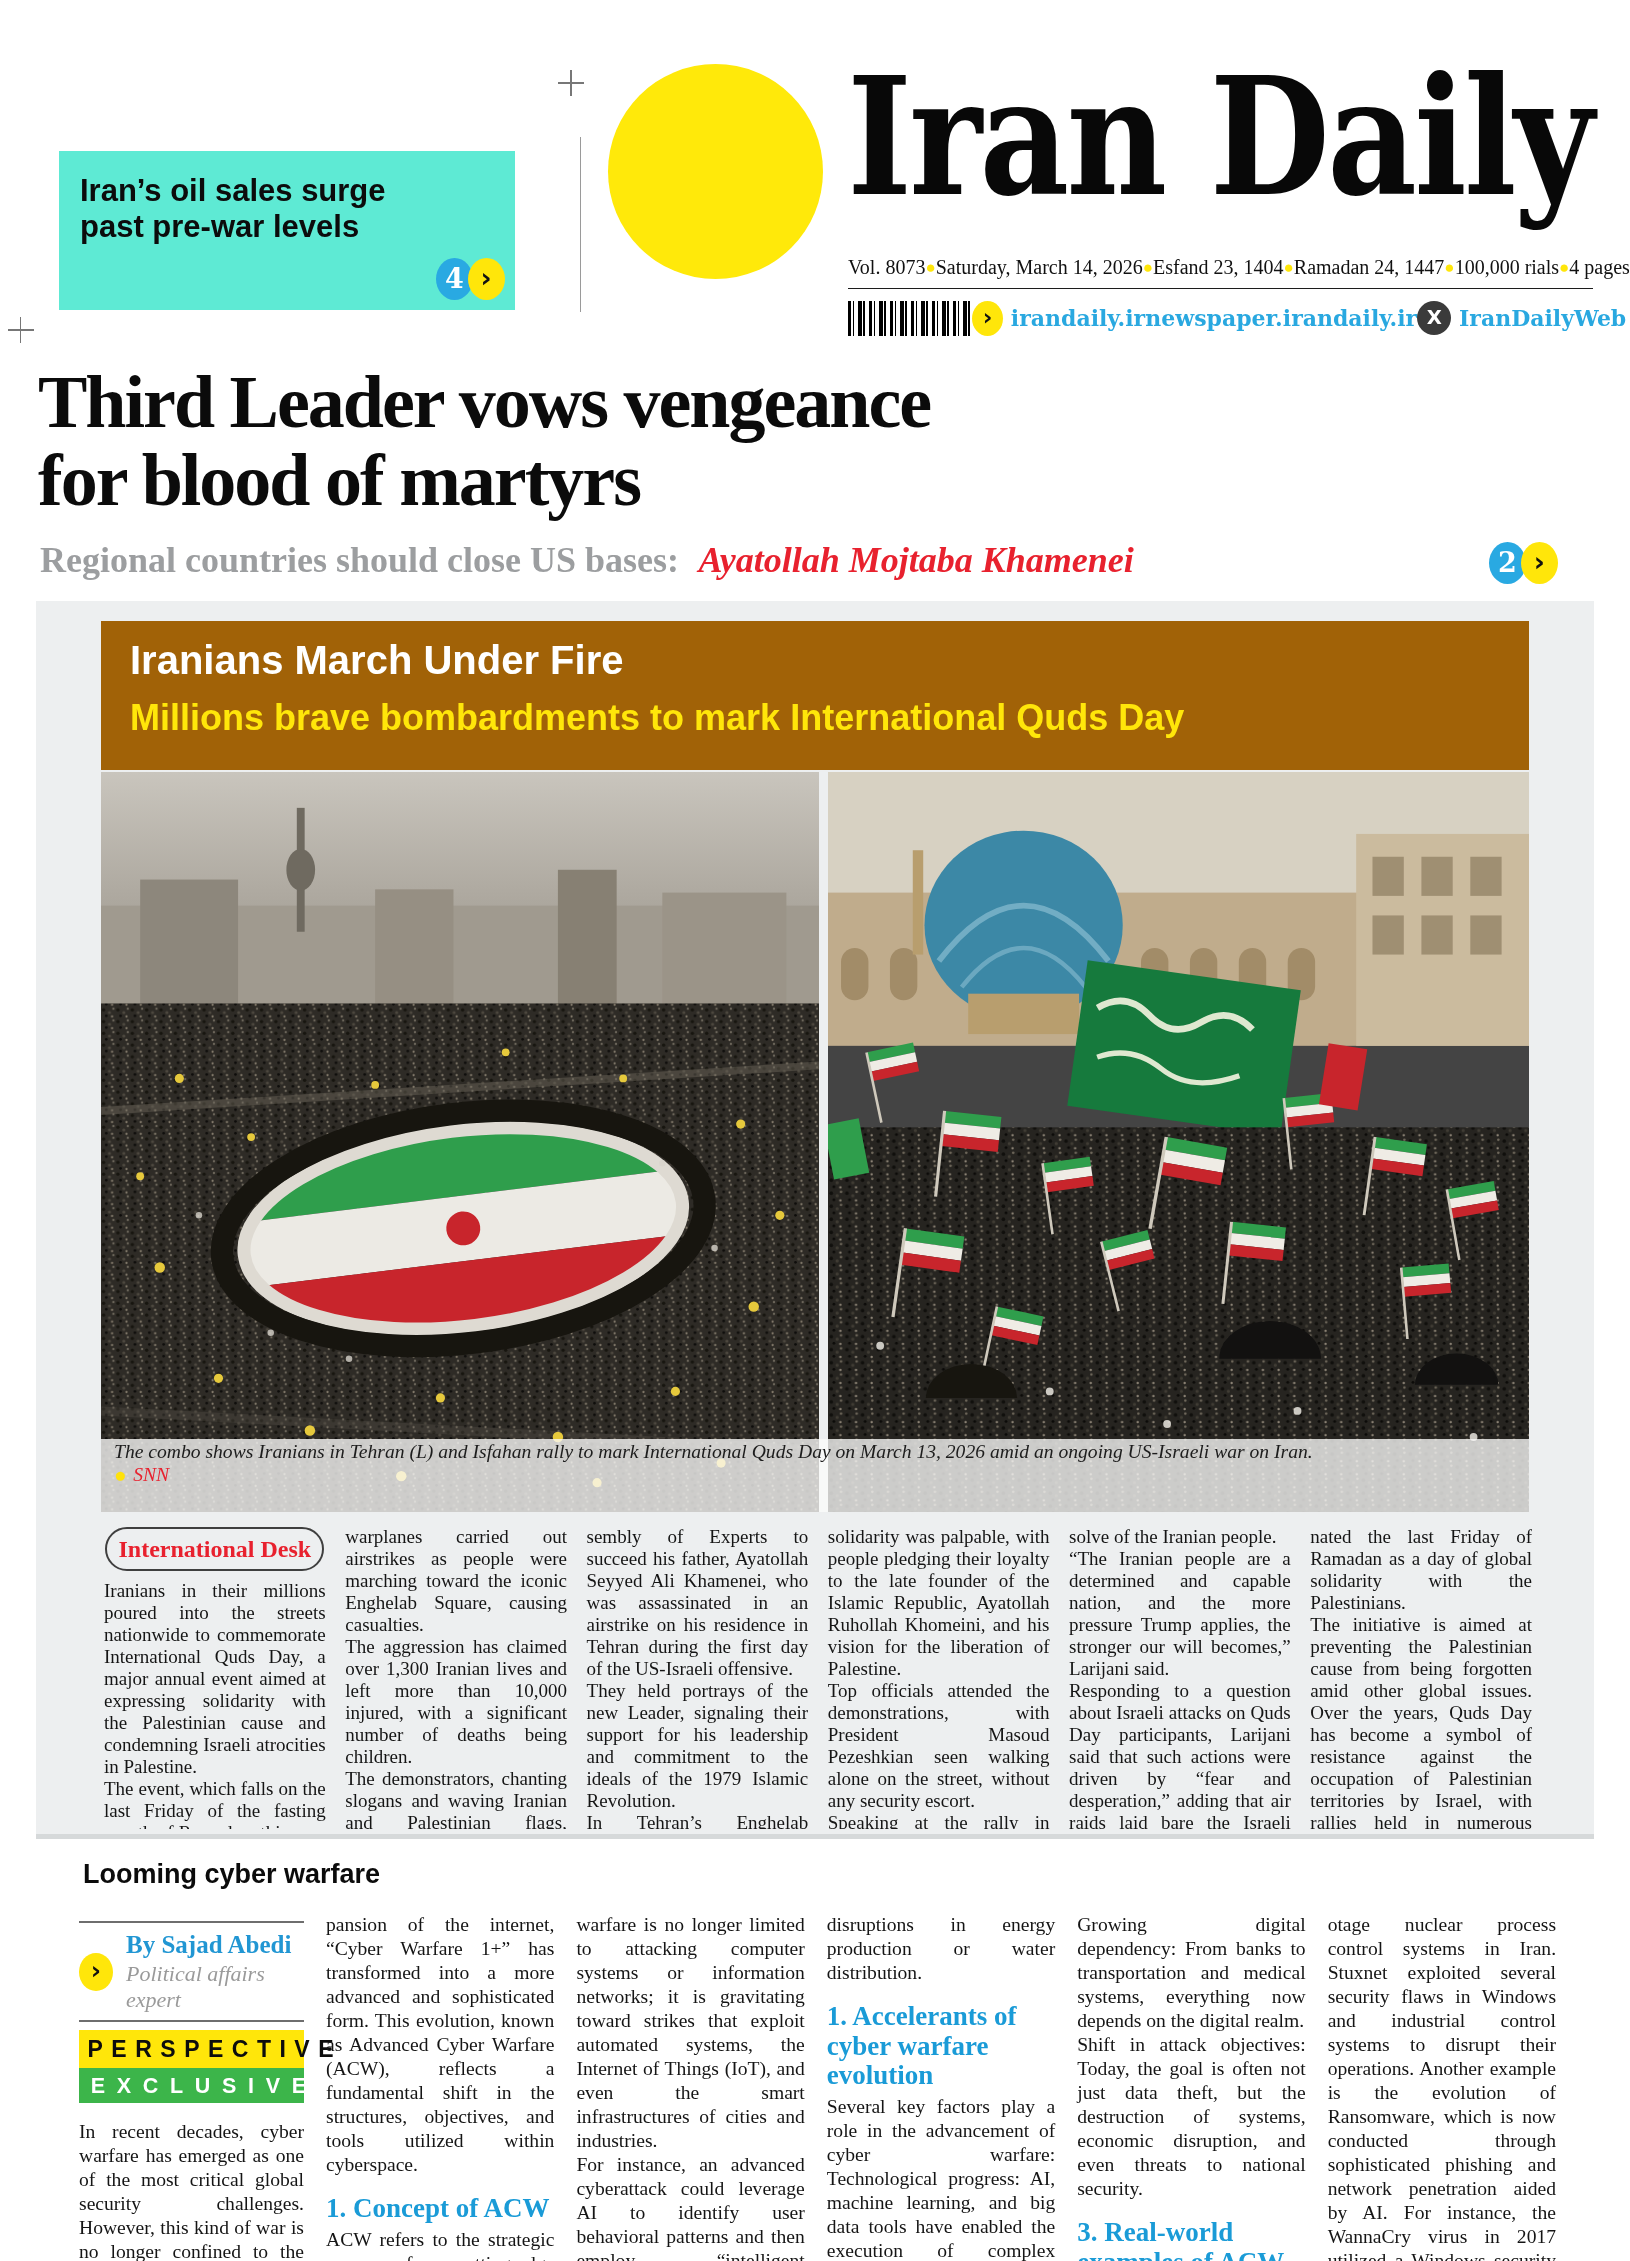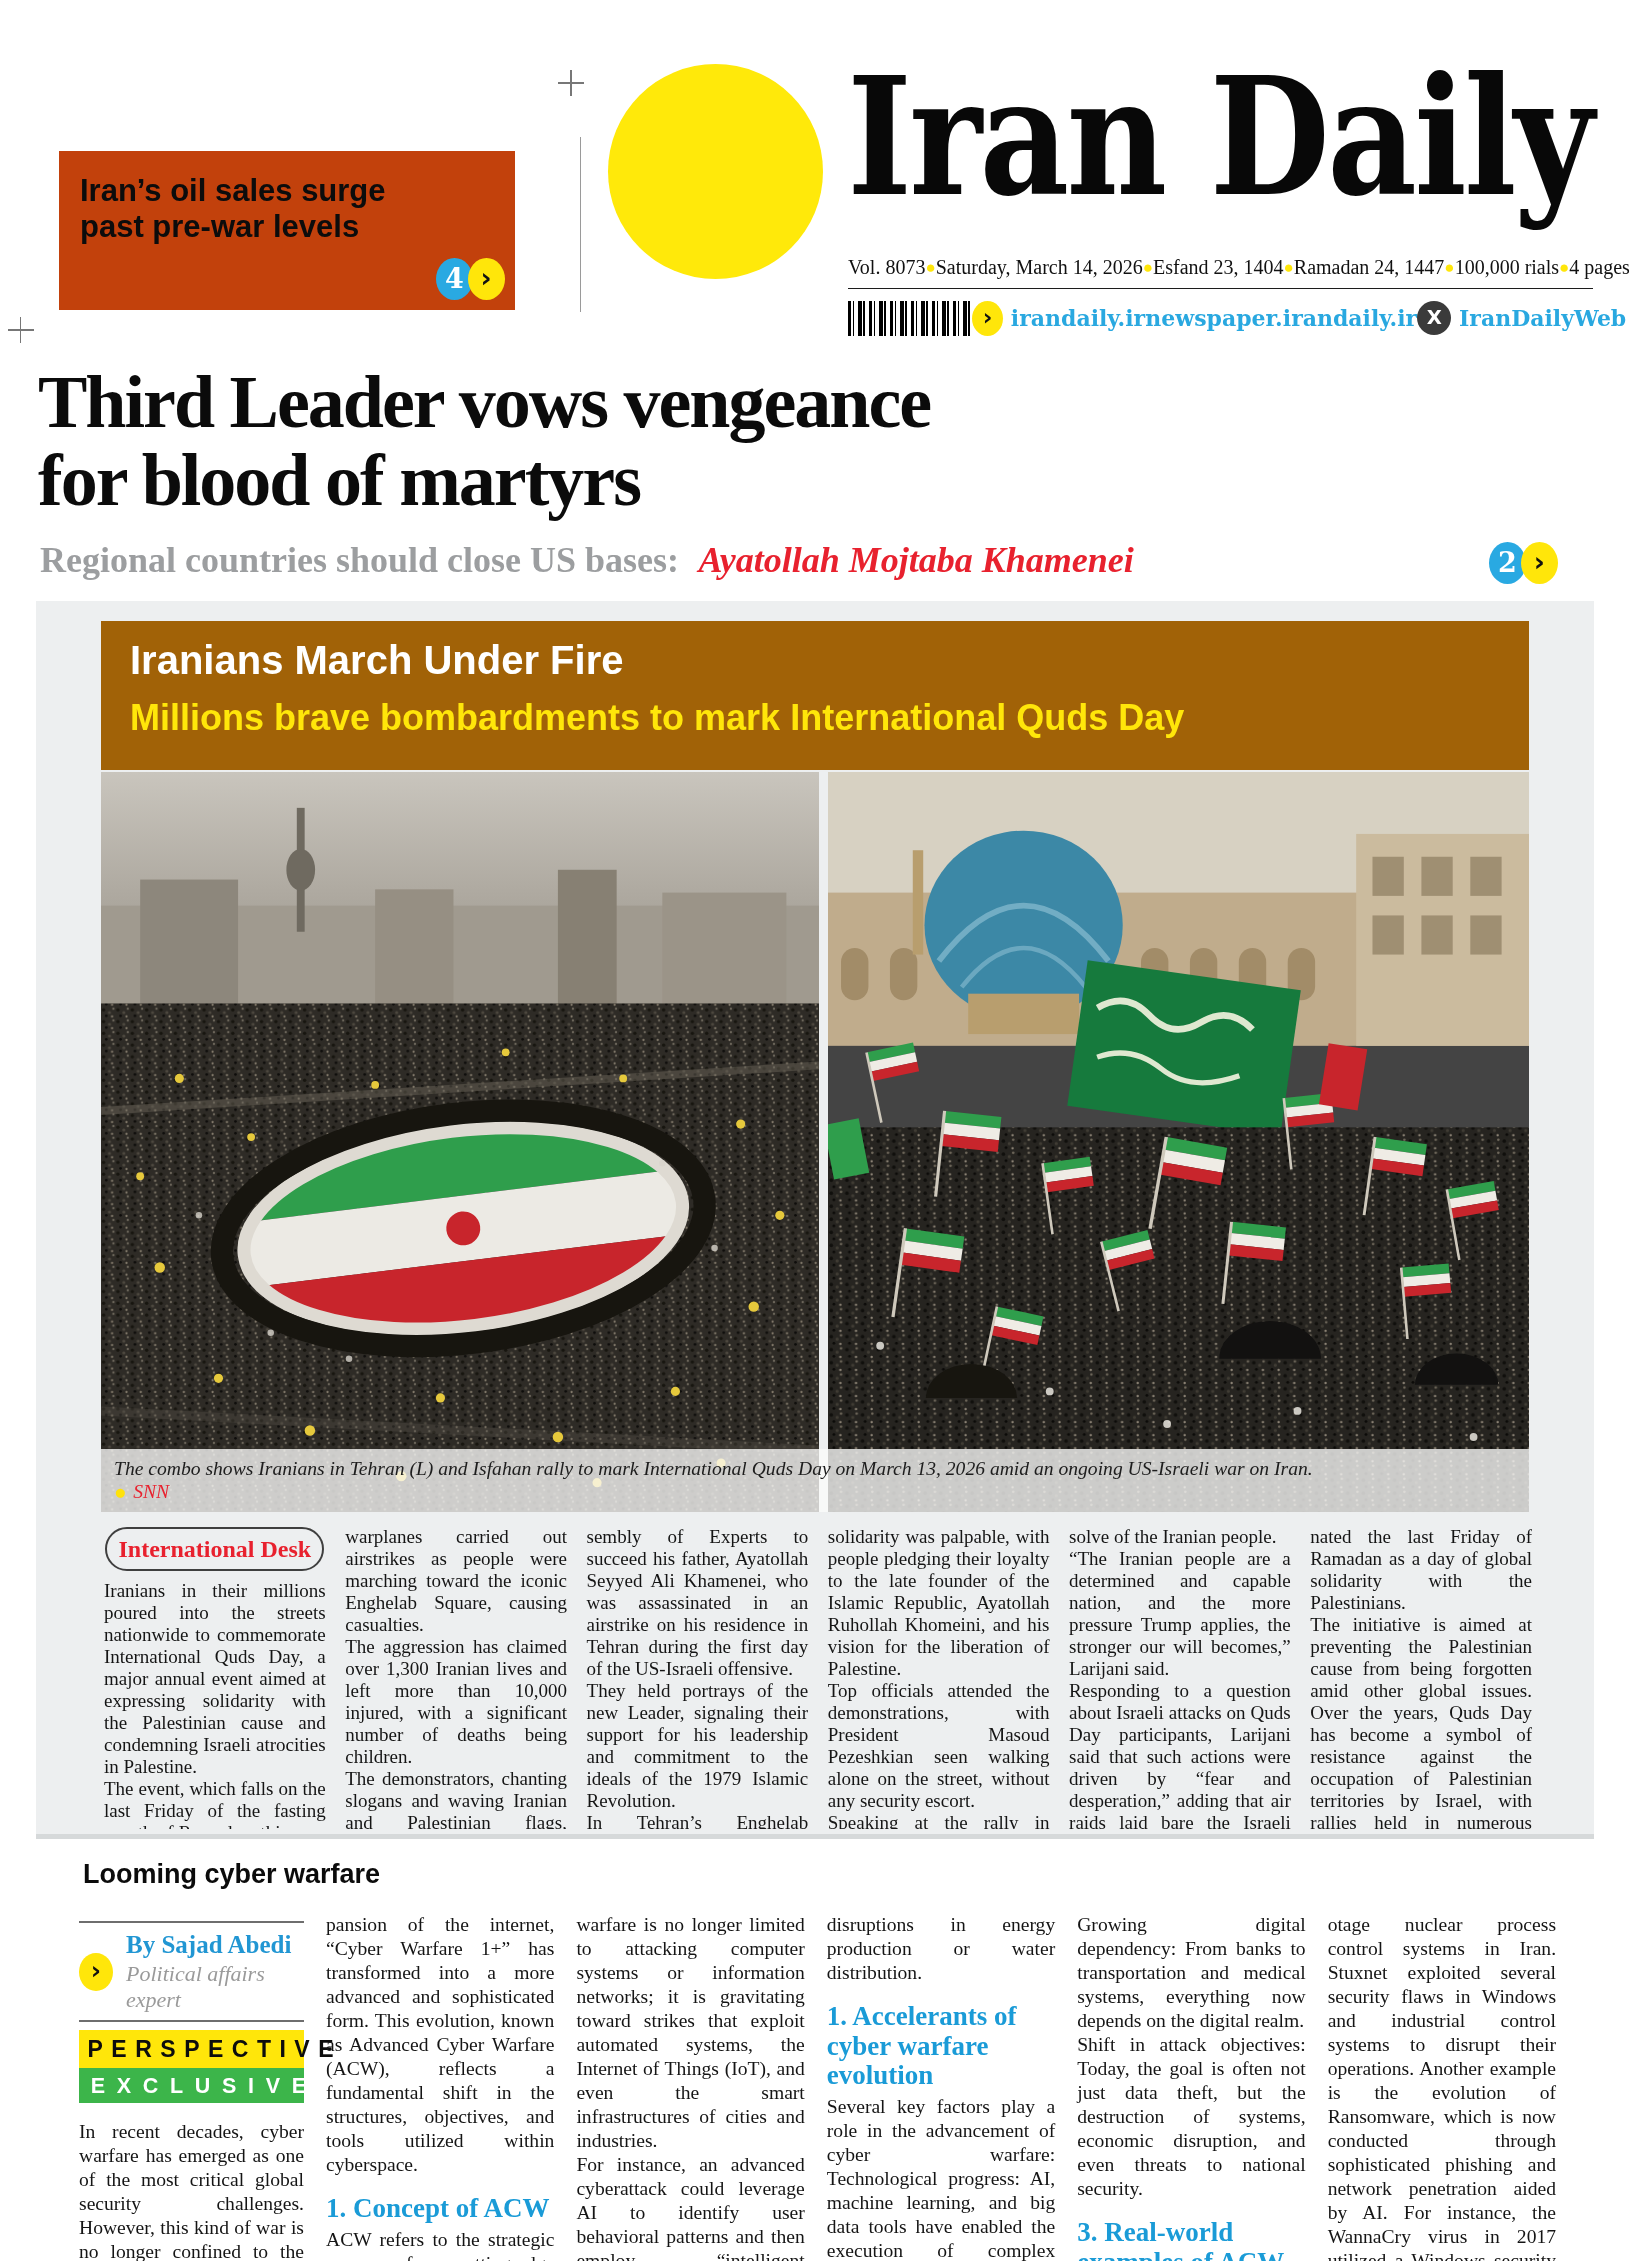--- a/index.html
+++ b/index.html
@@ -11,21 +11,21 @@
 
   
   .cross{position:absolute;width:26px;height:26px;}
   .cross::before{content:"";position:absolute;left:0;top:12.4px;width:26px;height:1.3px;background:#777;}
   .cross::after{content:"";position:absolute;left:12.4px;top:0;width:1.3px;height:26px;background:#777;}
   #cross-top{left:558px;top:70px;}
   #cross-left{left:7.8px;top:317px;}
   #vline{position:absolute;left:580px;top:137px;width:1.3px;height:175px;background:#9a9a9a;}
 
   
-  #teaser{position:absolute;left:59px;top:151px;width:456px;height:159px;background:#c2410c;padding:22px 17px 0 21px;}
+  #teaser{position:absolute;left:59px;top:151px;width:456px;height:159px;background:#5eead4;padding:22px 17px 0 21px;}
   .teaser-title{font-family:"Liberation Sans",sans-serif;font-weight:bold;font-size:31px;line-height:1.16;color:#0c0c0c;}
   .badge-row{display:flex;align-items:center;}
   #teaser .badge-row{position:absolute;right:10.4px;bottom:10.4px;}
   .badge-num{display:block;width:37px;height:42px;border-radius:50%;background:#29a9e2;color:#fff;
     font-family:"DejaVu Serif",serif;font-weight:bold;font-size:27px;line-height:42px;text-align:center;}
   .badge-arrow{display:block;width:37px;height:42px;border-radius:50%;background:#ffe60a;color:#111;
     font-family:"DejaVu Sans",sans-serif;font-weight:bold;font-size:27px;line-height:39px;text-align:center;margin-left:-5.2px;}
 
   
   #logo-circle{position:absolute;left:608px;top:64px;width:215px;height:215px;border-radius:50%;background:#ffe90a;}
@@ -55,21 +55,21 @@
   
   #quds{position:absolute;left:36px;top:601px;width:1558px;height:1238px;background:#edeff0;border-bottom:5.2px solid #d6d9da;overflow:hidden;}
   #photo-header{position:absolute;left:65px;top:19.6px;width:1428px;height:149px;background:#a16207;padding:19.6px 29px;}
   .ph-title{color:#fff;font-family:"Liberation Sans",sans-serif;font-weight:bold;font-size:40px;line-height:1;}
   .ph-sub{color:#ffe60a;font-family:"Liberation Sans",sans-serif;font-weight:bold;font-size:36px;line-height:1;margin-top:19.6px;}
   #photos{position:absolute;left:65px;top:171px;width:1428px;height:740px;display:flex;gap:9px;}
   .photo{position:relative;overflow:hidden;background:#444;}
   .photo.left{width:718px;}
   .photo.right{flex:1;}
   .photo svg{display:block;width:100%;height:100%;}
-  #caption-bar{position:absolute;left:0;bottom:0;width:1428px;height:63px;background:rgba(251,251,250,.78);padding:9px 13px 0;z-index:3;}
+  #caption-bar{position:absolute;left:0;bottom:0;width:1428px;height:73px;background:rgba(251,251,250,.78);padding:2px 13px 0;z-index:3;}
   .cap-line{font-style:italic;font-size:19.6px;color:#1d1d1d;}
   .cap-credit{margin-top:1.3px;display:flex;align-items:center;gap:6.5px;}
   .credit-dot{color:#ffe20a;font-size:21px;line-height:1;}
   .credit{color:#e8212e;font-style:italic;font-size:19.6px;}
 
   #quds-cols{position:absolute;left:68px;top:925px;width:1428px;height:303px;display:flex;gap:19.6px;overflow:hidden;}
   .col{flex:1;position:relative;}
   .body-p{margin:0;font-size:19px;line-height:22px;text-align:justify;color:#151515;}
   .desk-pill{border:2px solid #3f3f3f;border-radius:25px;color:#e8212e;font-weight:bold;font-size:24px;
     text-align:center;padding:7.2px 0 5.9px;margin:1.3px 1.3px 9px;}

